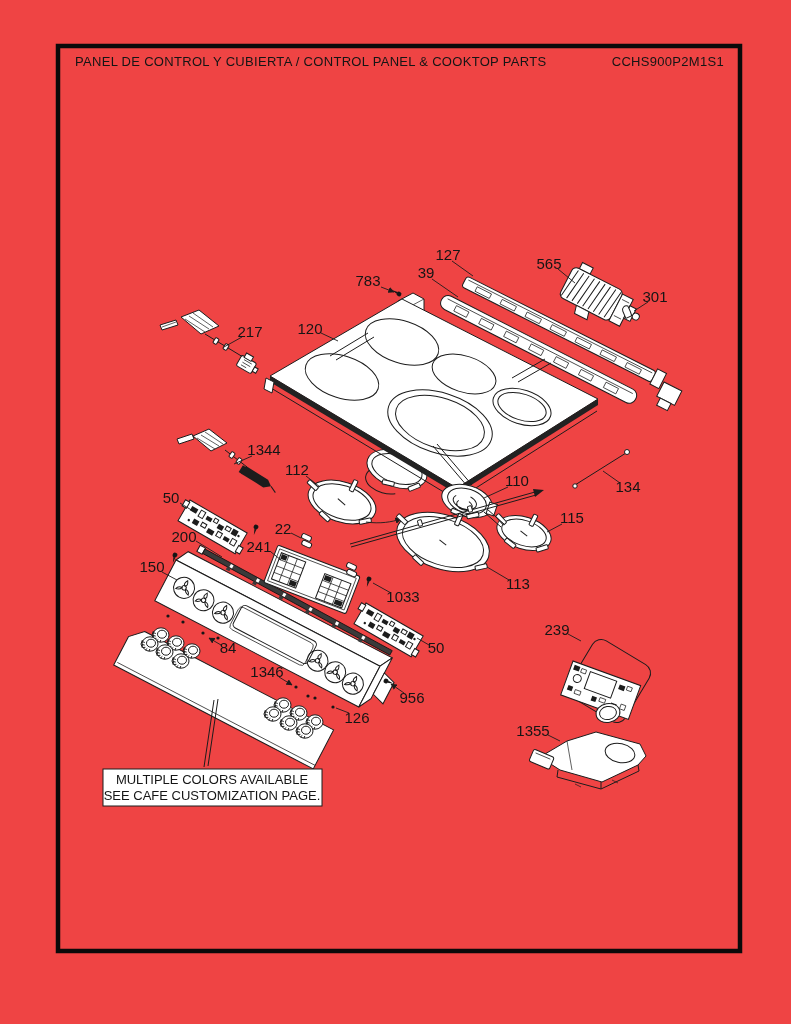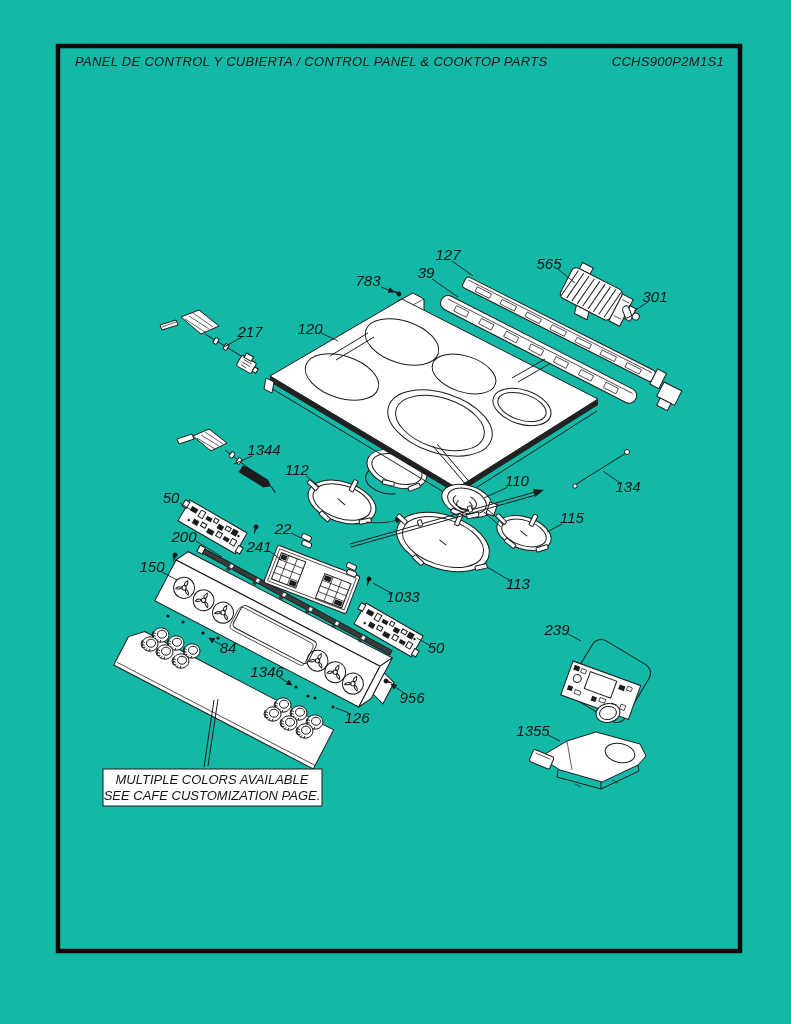--- a/index.html
+++ b/index.html
@@ -1,17 +1,17 @@
 <!DOCTYPE html>
 <html><head>
 <meta charset="utf-8">
 <style>
   html,body { margin:0; padding:0; background:#fff; }
-  .page { position:relative; width:791px; height:1024px; background:#14b8a6;
-          font-family:"Liberation Sans", sans-serif;font-style:italic; }
+  .page { position:relative; width:791px; height:1024px; background:#ef4444;
+          font-family:"Liberation Sans", sans-serif; }
   svg { position:absolute; left:0; top:0; }
   svg text { fill:#151515; }
   .title-txt { font-size:13px; letter-spacing:.3px; font-weight:400; }
   .part-lbl  { font-size:15px; font-weight:400; }
   .note-txt  { font-size:13px; }
   .ln  { fill:none;  stroke:#1c1c1c; stroke-width:1; }
   .fw  { fill:#fff;  stroke:#1c1c1c; stroke-width:1; }
   .fd  { fill:#1c1c1c; stroke:none; }
   .thin{ stroke-width:.7; }
   .ldr { stroke:#1c1c1c; stroke-width:.9; fill:none; }

